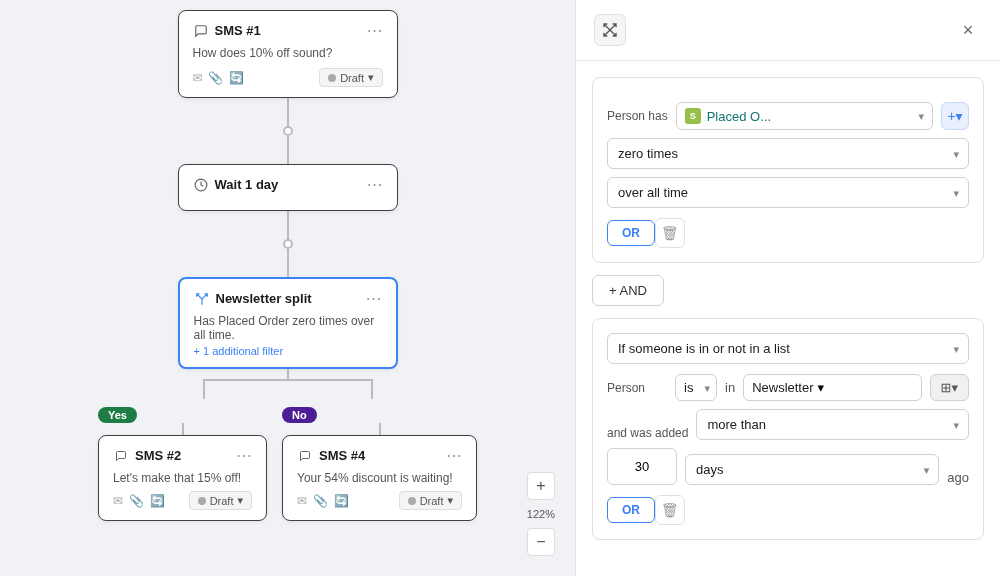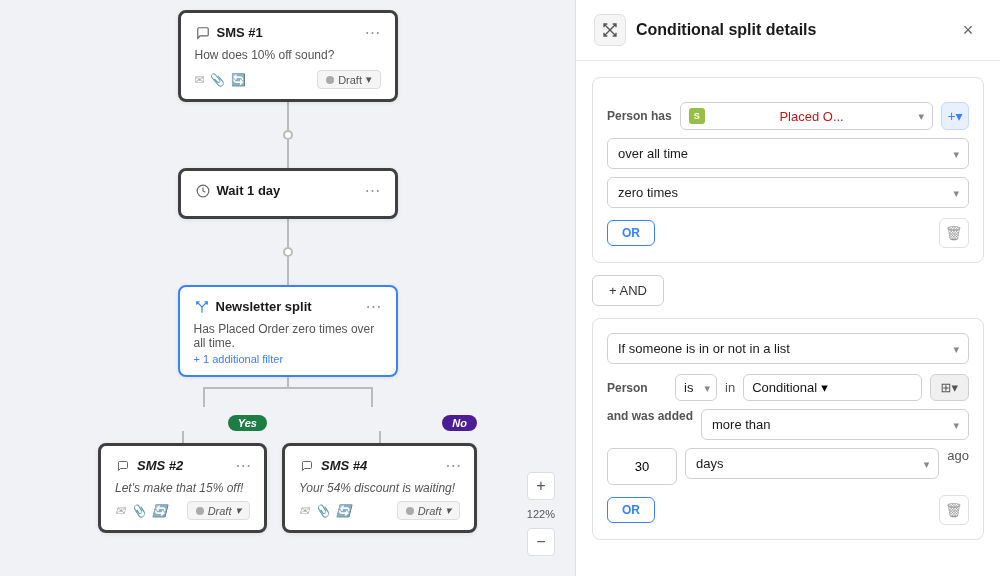--- a/index.html
+++ b/index.html
@@ -25,21 +25,21 @@
     .flow-container {
       display: flex;
       flex-direction: column;
       align-items: center;
       padding-top: 10px;
       gap: 0;
     }
 
     .flow-node {
       background: white;
-      border: 3px solid #404040;
+      border: 1px solid #404040;
       border-radius: 8px;
       padding: 10px 14px;
       width: 220px;
       position: relative;
       box-shadow: 0 1px 4px rgba(0,0,0,0.08);
     }
 
     .flow-node.conditional {
       border: 2px solid #3b82f6;
     }
@@ -142,22 +142,21 @@
 
     .branch-nodes {
       display: flex;
       gap: 15px;
       margin-top: 8px;
     }
 
     .branch-node-wrap {
       display: flex;
       flex-direction: column;
-      align-items: flex-end;
-      font-style: italic;
+      align-items: flex-start;
     }
 
     .additional-filter {
       font-size: 11px;
       color: #3b82f6;
       margin-top: 3px;
     }
 
     .zoom-controls {
       position: absolute;
@@ -291,21 +290,20 @@
       display: flex;
       align-items: center;
       gap: 8px;
     }
 
     .row-label {
       font-size: 12px;
       color: #555;
       white-space: nowrap;
       min-width: 60px;
-      font-weight: bold;
     }
 
     .shopify-select {
       display: flex;
       align-items: center;
       gap: 6px;
       border: 1px solid #d0d0d0;
       border-radius: 6px;
       padding: 5px 8px;
       background: white;
@@ -322,23 +320,22 @@
       display: flex;
       align-items: center;
       justify-content: center;
       color: white;
       font-size: 9px;
       font-weight: bold;
     }
 
     .shopify-select-text {
       font-size: 13px;
-      color: #b91c1c;
+      color: #0f766e;
       flex: 1;
-      text-align: center;
     }
 
     .shopify-select-arrow {
       color: #888;
       font-size: 11px;
     }
 
     .or-btn {
       background: white;
       border: 1px solid #3b82f6;
@@ -360,21 +357,20 @@
       align-items: center;
       justify-content: center;
       cursor: pointer;
       color: #999;
       font-size: 14px;
     }
 
     .or-delete-row {
       display: flex;
       align-items: center;
-      justify-content: space-between;
       margin-top: 10px;
     }
 
     .and-btn {
       background: white;
       border: 1px solid #d0d0d0;
       border-radius: 6px;
       padding: 7px 16px;
       cursor: pointer;
       font-size: 13px;
@@ -445,21 +441,21 @@
       padding: 5px 10px;
       cursor: pointer;
       font-size: 13px;
       color: #555;
       display: flex;
       align-items: center;
     }
 
     .more-than-row {
       display: flex;
-      align-items: flex-start;
+      align-items: flex-end;
       gap: 8px;
       margin-top: 8px;
     }
 
     .number-input {
       border: 1px solid #d0d0d0;
       border-radius: 6px;
       padding: 10px 10px;
       font-size: 13px;
       width: 70px;
@@ -640,21 +636,20 @@
 
 <div class="panel">
   <div class="panel-header">
     <div class="panel-title-area">
       <div class="panel-icon">
         <svg width="16" height="16" viewBox="0 0 24 24" fill="none" stroke="#555" stroke-width="2">
             <path d="M16 3h5v5M8 3H3v5M21 3l-9 9M3 3l9 9"></path>
             <path d="M8 21H3v-5M16 21h5v-5M3 21l9-9M21 21l-9-9"></path>
           </svg>
       </div>
-      <span class="panel-title">Conditional split details</span>
     </div>
     <div class="close-btn">×</div>
   </div>
 
   <div class="panel-body">
 
     <div class="condition-block">
 
       <div class="row-group">
         <span class="row-label">Person has</span>
@@ -664,29 +659,29 @@
           <span class="shopify-select-arrow">▾</span>
         </div>
         <div class="add-filter-icon">
           <span>+▾</span>
         </div>
       </div>
 
       <div class="row-group" style="margin-top:8px;">
         <div class="select-wrapper" style="flex:1;">
           <select>
-            <option>over all time</option>
+            <option>zero times</option>
           </select>
         </div>
       </div>
 
       <div class="row-group" style="margin-top:8px;">
         <div class="select-wrapper" style="flex:1;">
           <select>
-            <option>zero times</option>
+            <option>over all time</option>
           </select>
         </div>
       </div>
 
       <div class="or-delete-row">
         <button class="or-btn">OR</button>
         <button class="delete-btn">
           <span>🗑</span>
         </button>
       </div>
@@ -706,21 +701,21 @@
 
         <div class="small-select">
           <select>
             <option>is</option>
           </select>
         </div>
 
         <span class="in-label">in</span>
 
         <div class="newsletter-select">
-          <span class="newsletter-select-text">Conditional</span>
+          <span class="newsletter-select-text">Newsletter</span>
           <span>▾</span>
         </div>
 
         <div class="funnel-btn">
           <span>⊞▾</span>
         </div>
       </div>
 
       <div class="more-than-row">
         <span class="row-label">and was added</span>

